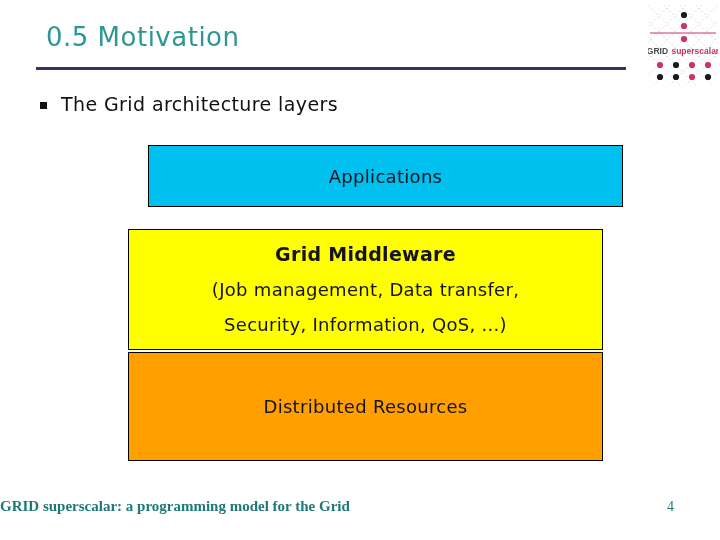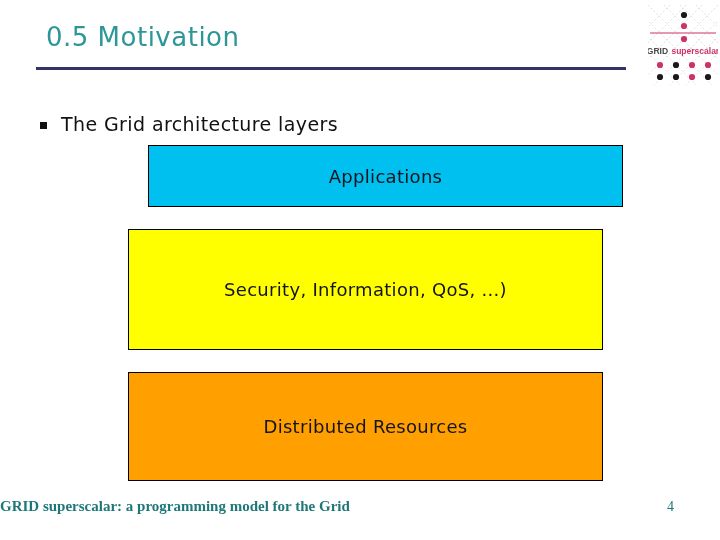--- a/index.html
+++ b/index.html
@@ -38,21 +38,20 @@
   .bullet-row {
     position: absolute;
     left: 40px;
     top: 93px;
     display: flex;
     align-items: center;
     gap: 14px;
     font-size: 19px;
     letter-spacing: 0.4px;
     color: #111111;
-    margin-top: 20px;
   }
   .bullet-square {
     width: 7px;
     height: 7px;
     background: #111111;
     display: inline-block;
     flex: 0 0 auto;
     margin-top: 2px;
   }
   .layer-box {
@@ -62,21 +61,21 @@
     border: 1.5px solid #000000;
     box-sizing: border-box;
     display: flex;
     flex-direction: column;
     justify-content: center;
     align-items: center;
     color: #14141e;
   }
   .box-applications { top: 145px; height: 62px; margin-left: 20px; }
   .box-middleware   { top: 229px; height: 121px; }
-  .box-resources    { top: 372px; height: 109px; }
+  .box-resources    { top: 352px; height: 109px; }
   .box-line {
     font-size: 18px;
     line-height: 35px;
     letter-spacing: 0.3px;
     white-space: nowrap;
   }
   .box-line.single { line-height: normal; }
   .box-line.bold { font-weight: bold; font-size: 19px; }
   .footer-text {
     position: absolute;
@@ -149,20 +148,22 @@
   <div class="bullet-row">
     <span class="bullet-square"></span>
     <span>The Grid architecture layers</span>
   </div>
 
   <div class="layer-box box-applications" style="background-color: rgb(0, 192, 240);">
     <div class="box-line single">Applications</div>
   </div>
 
   <div class="layer-box box-middleware" style="background-color: rgb(255, 255, 0);">
+    <div class="box-line bold">Grid Middleware</div>
+    <div class="box-line">(Job management, Data transfer,</div>
     <div class="box-line">Security, Information, QoS, ...)</div>
   </div>
 
   <div class="layer-box box-resources" style="background-color: rgb(255, 160, 0);">
     <div class="box-line single">Distributed Resources</div>
   </div>
 
   <div class="footer-text">GRID superscalar: a programming model for the Grid</div>
 
   <div class="page-number">4</div>

